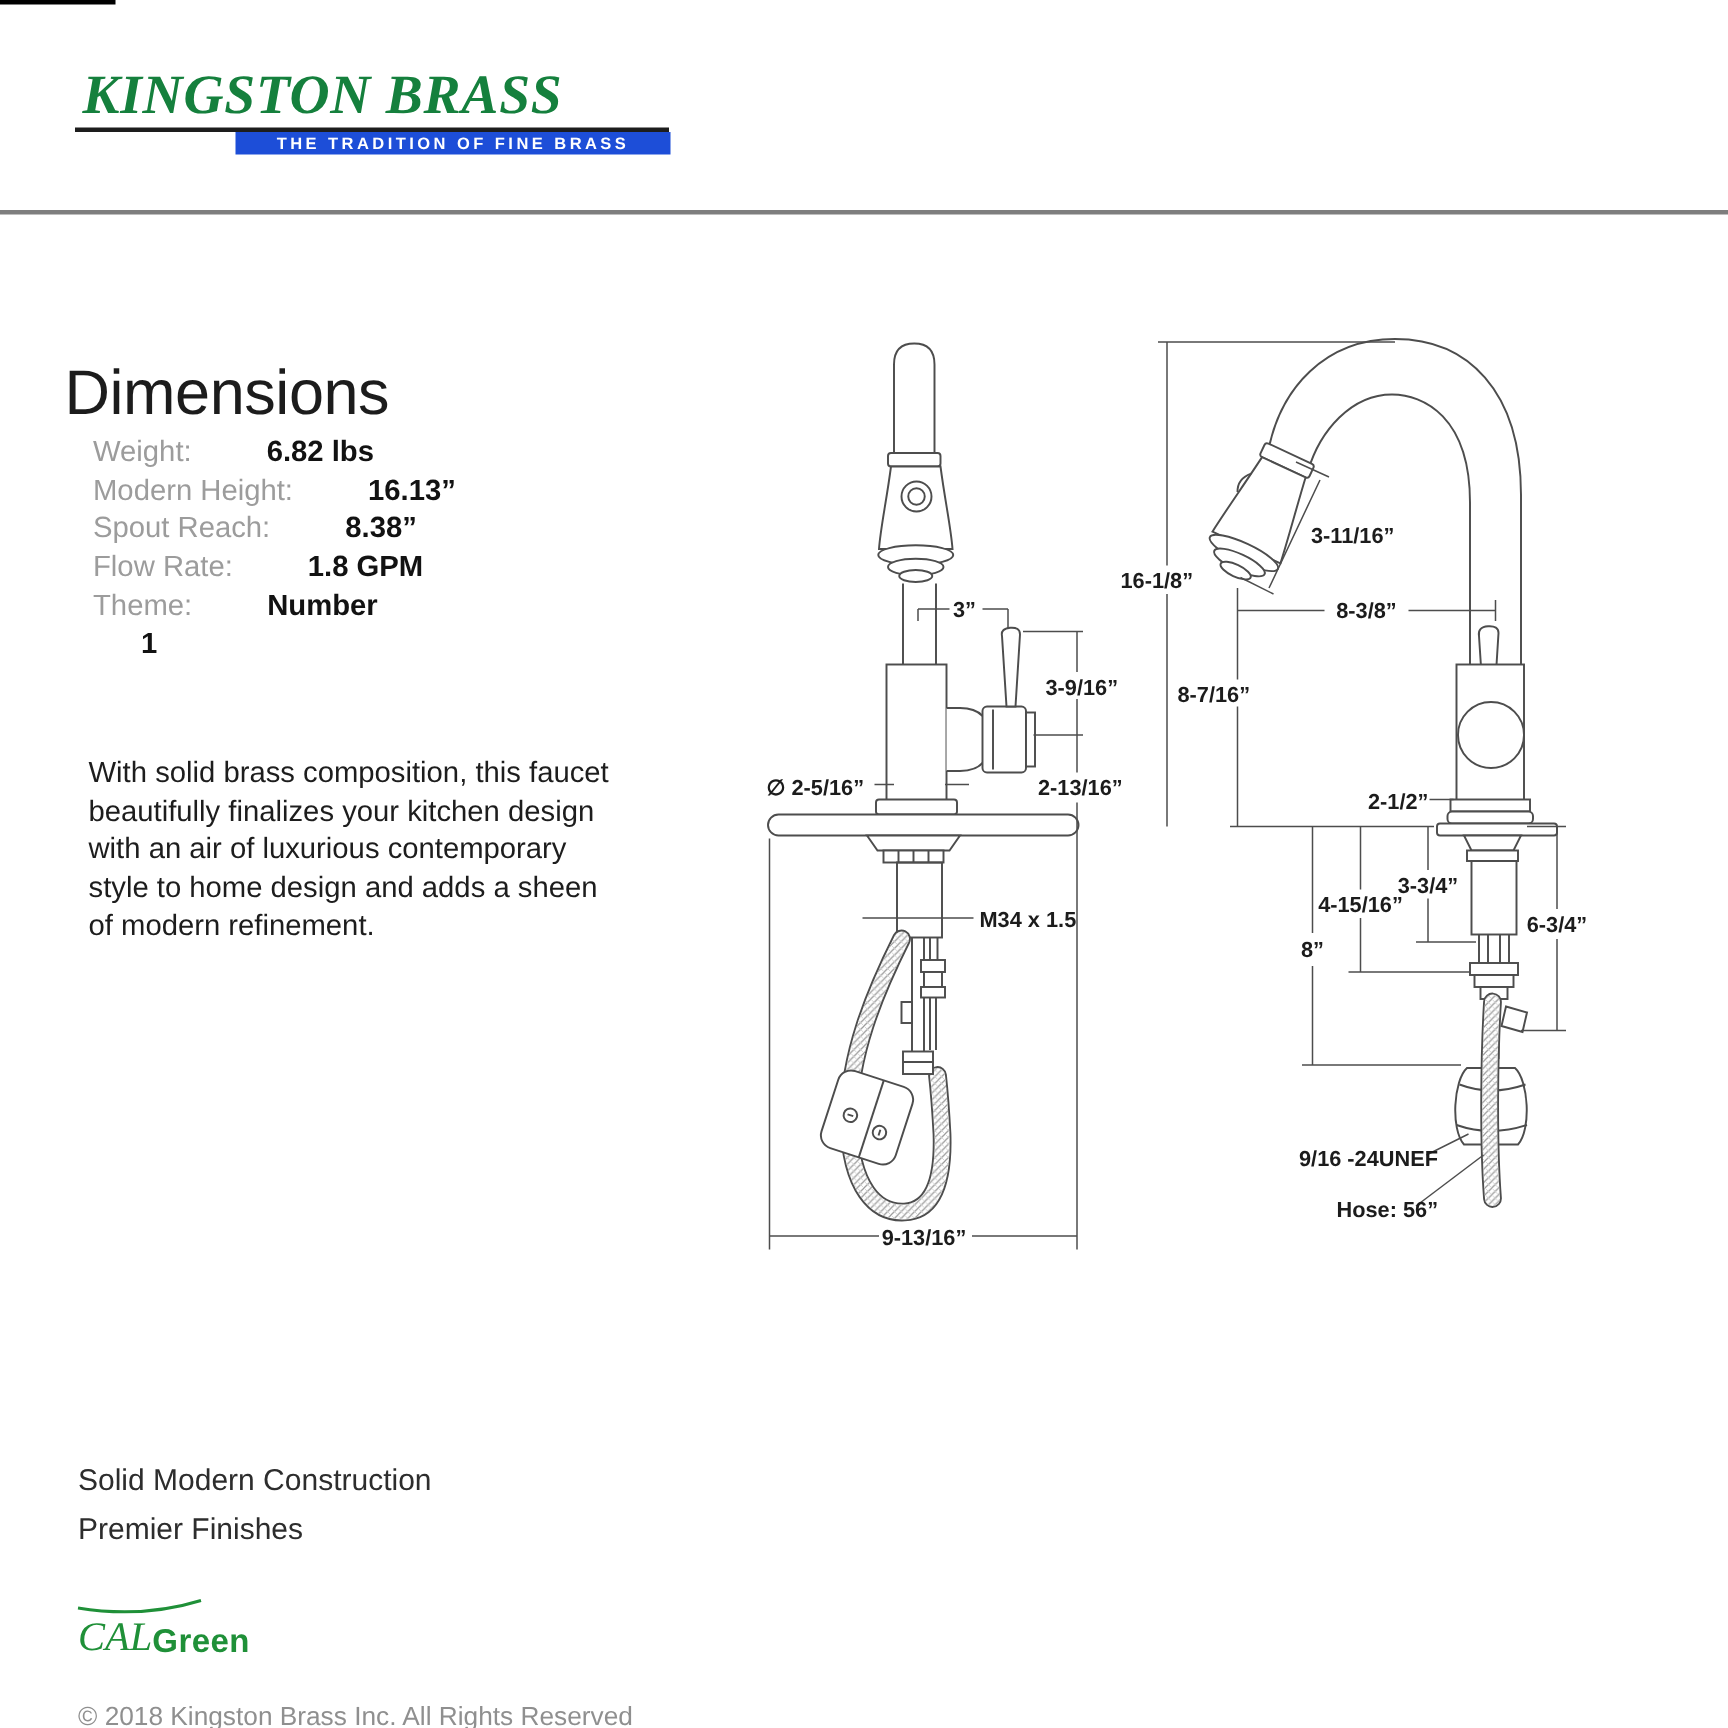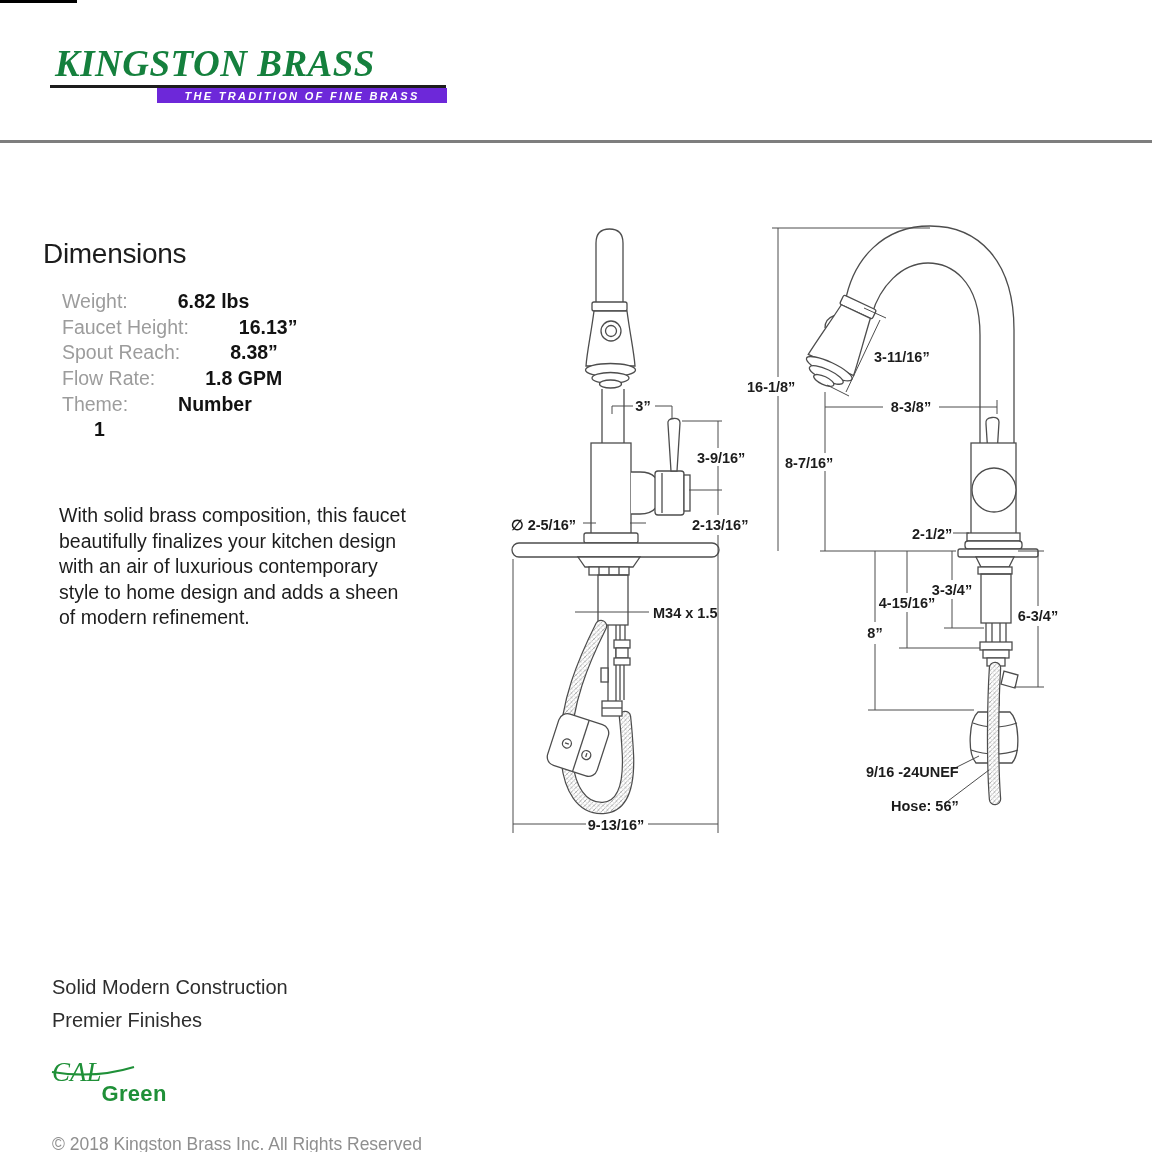--- a/index.html
+++ b/index.html
@@ -8,44 +8,44 @@
     font-family:"Liberation Sans", sans-serif; overflow:hidden;
   }
   .sliver { position:absolute; left:0; top:0; width:77px; height:3px; background:#000; }
   .brand {
     position:absolute; left:55px; top:42px;
     font-family:"Liberation Serif", serif; font-style:italic; font-weight:bold;
     font-size:37px; color:#15803d; letter-spacing:0.5px; white-space:nowrap;
   }
   .brand-rule { position:absolute; left:50px; top:85px; width:396px; height:3px; background:#1d1d1d; }
   .tagline-bar {
-    position:absolute; left:157px; top:88px; width:290px; height:15px; background:#6d28d9;
-    display:flex; align-items:center; justify-content:center;font-style:italic;
+    position:absolute; left:157px; top:88px; width:290px; height:15px; background:#1d4ed8;
+    display:flex; align-items:center; justify-content:center;
   }
   .tagline { color:#fff; font-size:11px; font-weight:bold; letter-spacing:2.3px; white-space:nowrap; }
   .divider { position:absolute; left:0; top:140px; width:1152px; height:3px; background:#7e7e7e; }
 
-  .dim-title { position:absolute; left:43px; top:238px; font-size:28px; color:#1c1c1c; font-weight:400; letter-spacing:-0.3px; }
+  .dim-title { position:absolute; left:43px; top:238px; font-size:42px; color:#1c1c1c; font-weight:400; letter-spacing:-0.3px; }
   .specs { position:absolute; left:62px; top:289px; font-size:19.5px; }
   .spec-row { display:flex; gap:18px; height:25.6px; align-items:center; }
   .spec-label { color:#9c9c9c; }
   .spec-value { color:#121212; font-weight:bold;margin-left:32px; }
   .desc { position:absolute; left:59px; top:503px; width:360px; font-size:19.5px; line-height:25.5px; color:#1d1d1d; }
 
   .diagram { position:absolute; left:480px; top:210px; }
   .ln  { stroke:#4d4d4d; stroke-width:1.3px; fill:none; }
   .fw  { stroke:#4d4d4d; stroke-width:1.3px; fill:#fff; }
   .dimln { stroke:#4d4d4d; stroke-width:1px; fill:none; }
   .lbl { font-family:"Liberation Sans", sans-serif; font-size:14.5px; font-weight:bold; fill:#1c1c1c; stroke:none; }
   .h1 { stroke-width:12.5px; fill:none; stroke-linecap:round; }
   .h2 { stroke-width:10px;   fill:none; stroke-linecap:round; }
 
   .feature { position:absolute; left:52px; font-size:20px; color:#2d2d2d; }
   .f1 { top:976px; } .f2 { top:1009px; }
-  .cal { position:absolute; left:52px; top:1038px; display:flex; align-items:center; }
+  .cal { position:absolute; left:52px; top:1038px; display:flex; align-items:flex-end; }
   .cal-script { font-family:"Liberation Serif", serif; font-style:italic; font-size:27px; }
   .cal-bold { font-weight:bold; font-size:22px; letter-spacing:0.3px; }
   .cal-swoosh { position:absolute; left:49px; top:1064px; }
   .copyright { position:absolute; left:52px; top:1134px; font-size:17.5px; color:#8f8f8f; }
 </style>
 </head>
 <body>
 
 <div class="sliver"></div>
 
@@ -56,21 +56,21 @@
 </div>
 <div class="divider"></div>
 
 <div class="dim-title">Dimensions</div>
 <div class="specs">
   <div class="spec-row">
     <span class="spec-label">Weight:</span>
     <span class="spec-value">6.82 lbs</span>
   </div>
   <div class="spec-row">
-    <span class="spec-label">Faucet Height:</span>
+    <span class="spec-label">Modern Height:</span>
     <span class="spec-value">16.13”</span>
   </div>
   <div class="spec-row">
     <span class="spec-label">Spout Reach:</span>
     <span class="spec-value">8.38”</span>
   </div>
   <div class="spec-row">
     <span class="spec-label">Flow Rate:</span>
     <span class="spec-value">1.8 GPM</span>
   </div>

